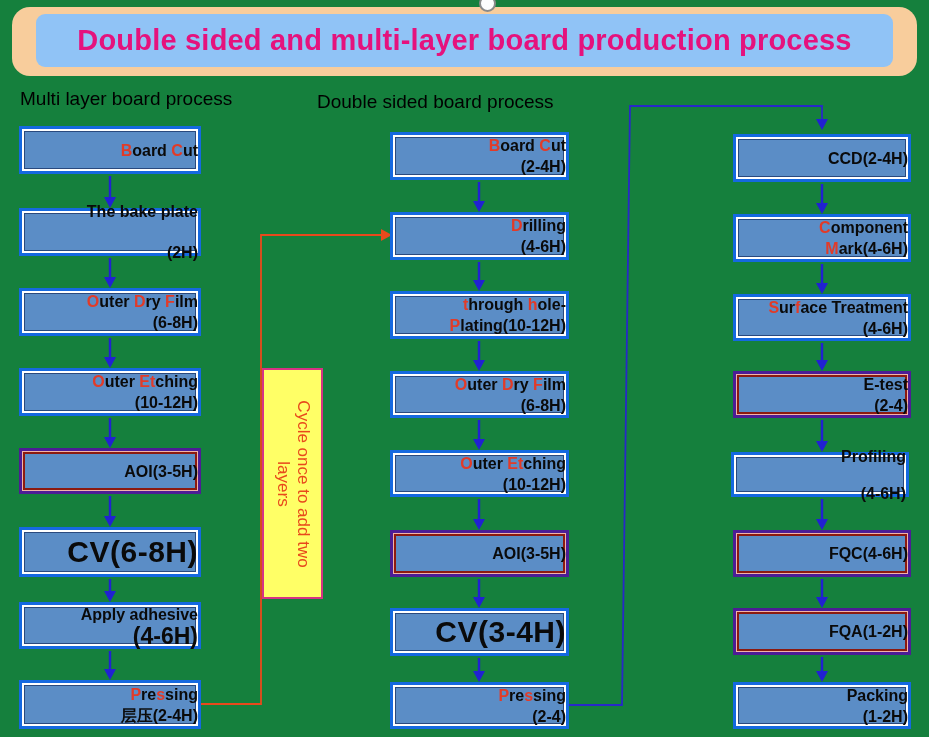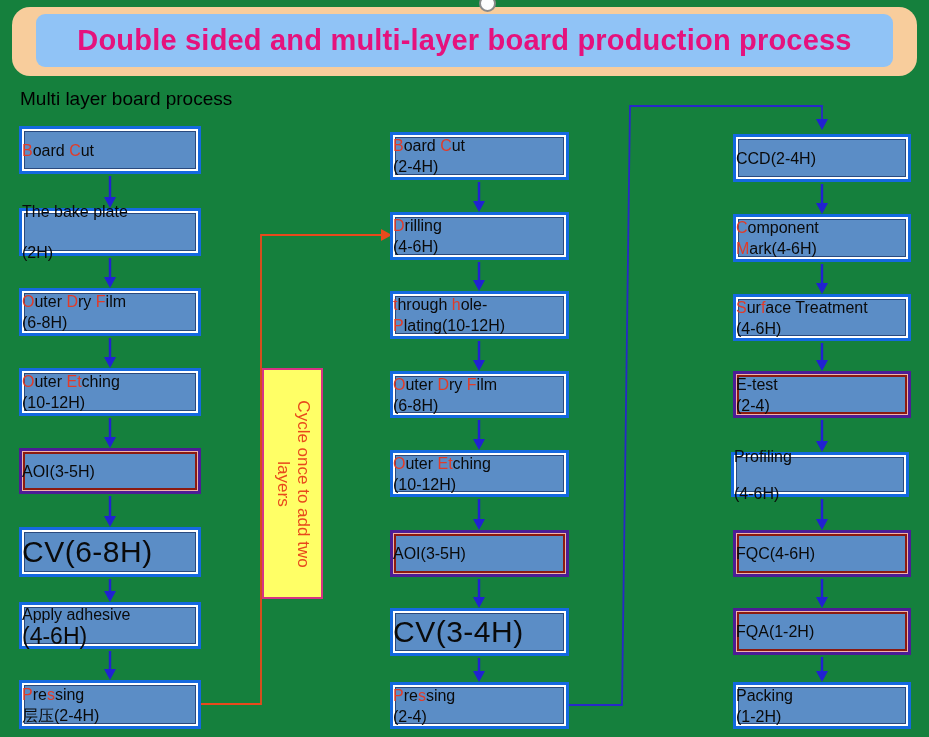--- a/index.html
+++ b/index.html
@@ -11,22 +11,22 @@
   .banner{position:absolute;left:12px;top:7px;width:905px;height:69px;background:#f8cd9c;border-radius:18px;}
   .banner-inner{position:absolute;left:24px;top:7px;right:24px;bottom:9px;background:#90c3f6;border-radius:9px;
     display:flex;align-items:center;justify-content:center;}
   .banner-title{font-size:29px;font-weight:700;color:#e5127d;letter-spacing:0.2px;white-space:nowrap;}
   
   .handle{position:absolute;left:479px;top:-5px;width:13px;height:13px;border-radius:50%;
     background:#fdfdfd;border:2px solid #8a8a8a;z-index:5;}
   
   .col-header{position:absolute;font-size:19px;font-weight:400;color:#000;white-space:nowrap;}
   
-  .pbox{position:absolute;display:flex;flex-direction:column;align-items:flex-start;justify-content:center;
-    box-sizing:border-box;text-align:center;font-weight:400;color:#0a0a0a;z-index:2;}
+  .pbox{position:absolute;display:flex;flex-direction:column;align-items:flex-end;justify-content:center;
+    box-sizing:border-box;text-align:center;font-weight:700;color:#0a0a0a;z-index:2;}
   .pbox-blue{background:#5b8dc6;border:3px solid #1569e0;
     box-shadow:inset 0 0 0 2px #ffffff, inset 0 0 0 3px #29497e;}
   .pbox-red{background:#5b8dc6;border:3px solid #4c1d95;
     box-shadow:inset 0 0 0 1px #f2b3aa, inset 0 0 0 3px #8c1a10;}
   .pline{font-size:16px;line-height:21px;white-space:nowrap;}
   .pline-big{font-size:23px;line-height:23px;}
   .pbox-huge .pline{font-size:30px;line-height:34px;letter-spacing:0.5px;}
   .red-letter{color:#e23b28;}
   
   svg.connectors{position:absolute;left:0;top:0;z-index:1;pointer-events:none;}
@@ -44,20 +44,21 @@
 
   <div class="banner">
     <div class="banner-inner">
       <span class="banner-title">Double sided and multi-layer board production process</span>
     </div>
   </div>
 
   <div class="handle"></div>
 
   <div class="col-header" style="left:20px;top:88px;">Multi layer board process</div>
+  <div class="col-header" style="left:317px;top:91px;">Double sided board process</div>
 
   <svg class="connectors" width="929" height="737">
     <defs>
       <marker id="mk-blue" markerUnits="userSpaceOnUse" markerWidth="11" markerHeight="12" refX="0" refY="6" orient="auto">
           <path d="M0,0 L11,6 L0,12 z" fill="#2121d2"></path>
         </marker>
       <marker id="mk-orange" markerUnits="userSpaceOnUse" markerWidth="11" markerHeight="12" refX="0" refY="6" orient="auto">
           <path d="M0,0 L11,6 L0,12 z" fill="#e8491c"></path>
         </marker>
     </defs>

